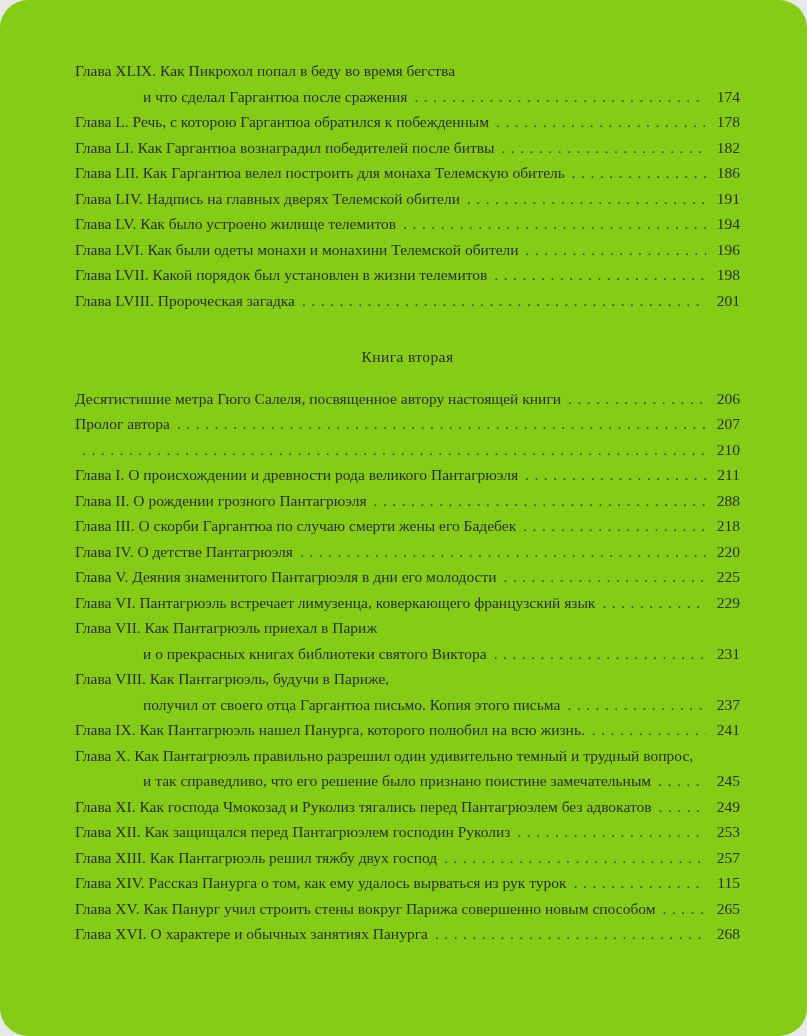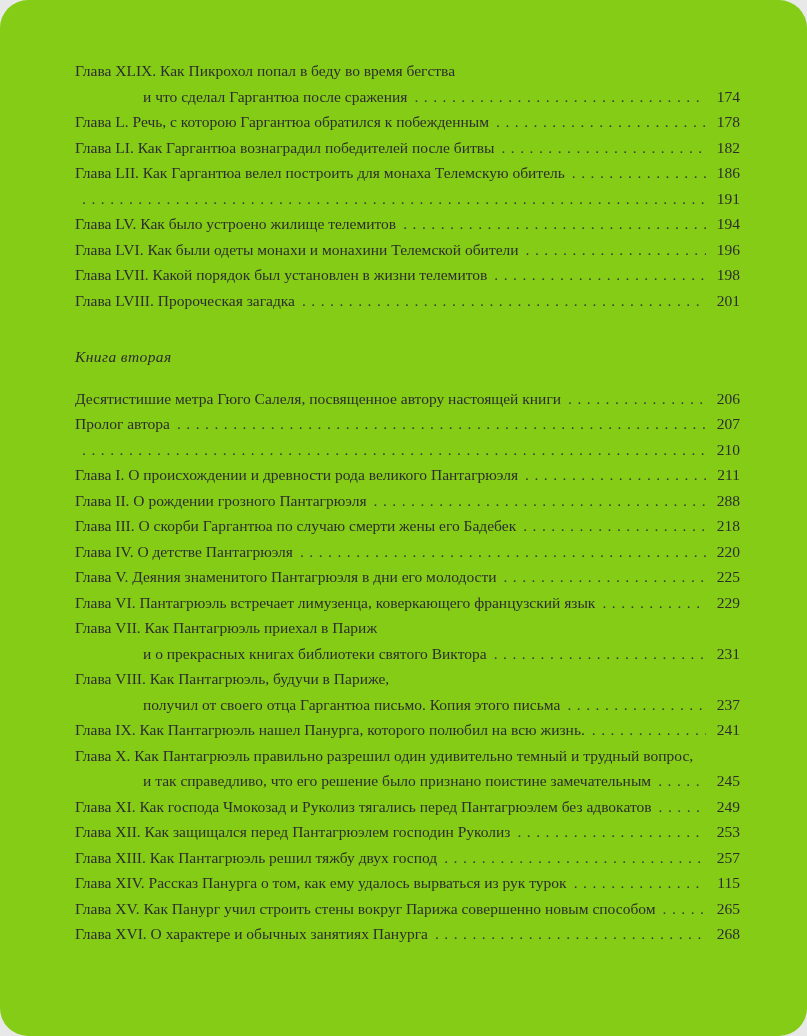--- a/index.html
+++ b/index.html
@@ -35,28 +35,27 @@
   .dots::after {
     content: "........................................................................................................................................................";
     letter-spacing: 5.5px;
   }
   .pagenum {
     flex: 0 0 auto;
     min-width: 27px;
     text-align: right;
   }
   .section-heading {
-    text-align: left;
+    text-align: center;
     height: 25.5px;
     line-height: 25.5px;
     margin-top: 27px;
     margin-bottom: 20px;
     letter-spacing: 0.4px;
     color: #2d2d2d;
-    font-style: italic;
   }
 </style>
 </head>
 <body>
 
 <div class="page">
   <div id="toc-root">
       <div class="row">
         <span class="entry-text">Глава XLIX. Как Пикрохол попал в беду во время бегства</span>
       </div>
@@ -74,20 +73,21 @@
         <span class="entry-text">Глава LI. Как Гаргантюа вознаградил победителей после битвы</span>
         <span class="dots"></span>
         <span class="pagenum">182</span>
       </div>
       <div class="row">
         <span class="entry-text">Глава LII. Как Гаргантюа велел построить для монаха Телемскую обитель</span>
         <span class="dots"></span>
         <span class="pagenum">186</span>
       </div>
       <div class="row">
+        <span class="entry-text">Глава LIV. Надпись на главных дверях Телемской обители</span>
         <span class="dots"></span>
         <span class="pagenum">191</span>
       </div>
       <div class="row">
         <span class="entry-text">Глава LV. Как было устроено жилище телемитов</span>
         <span class="dots"></span>
         <span class="pagenum">194</span>
       </div>
       <div class="row">
         <span class="entry-text">Глава LVI. Как были одеты монахи и монахини Телемской обители</span>

